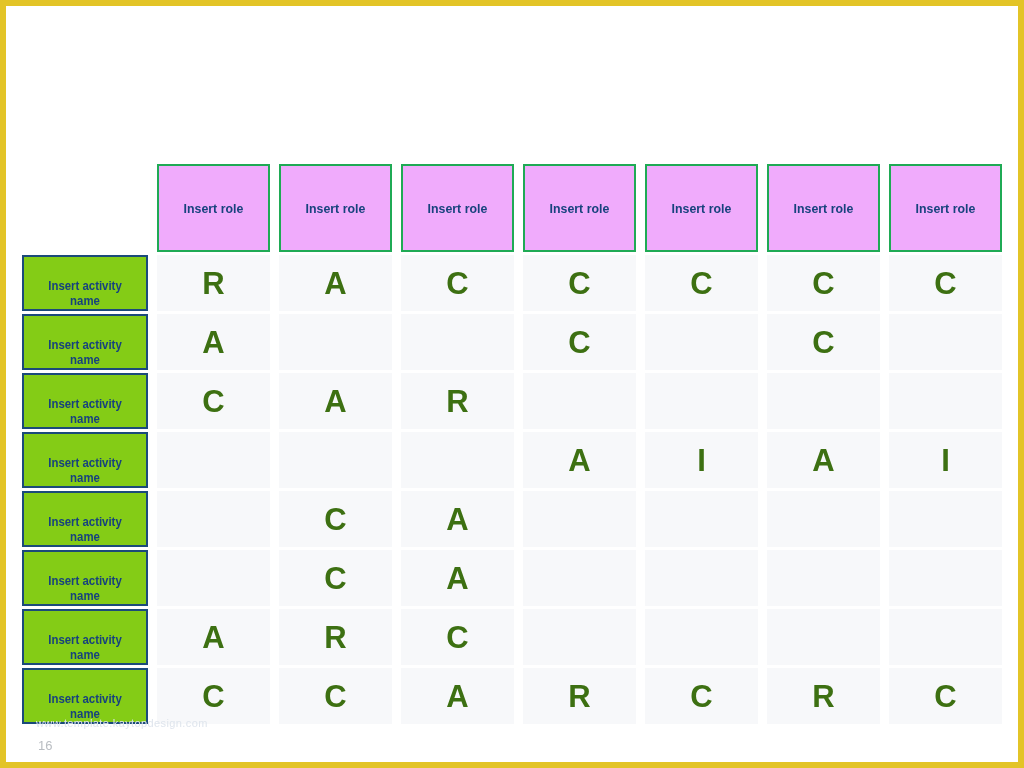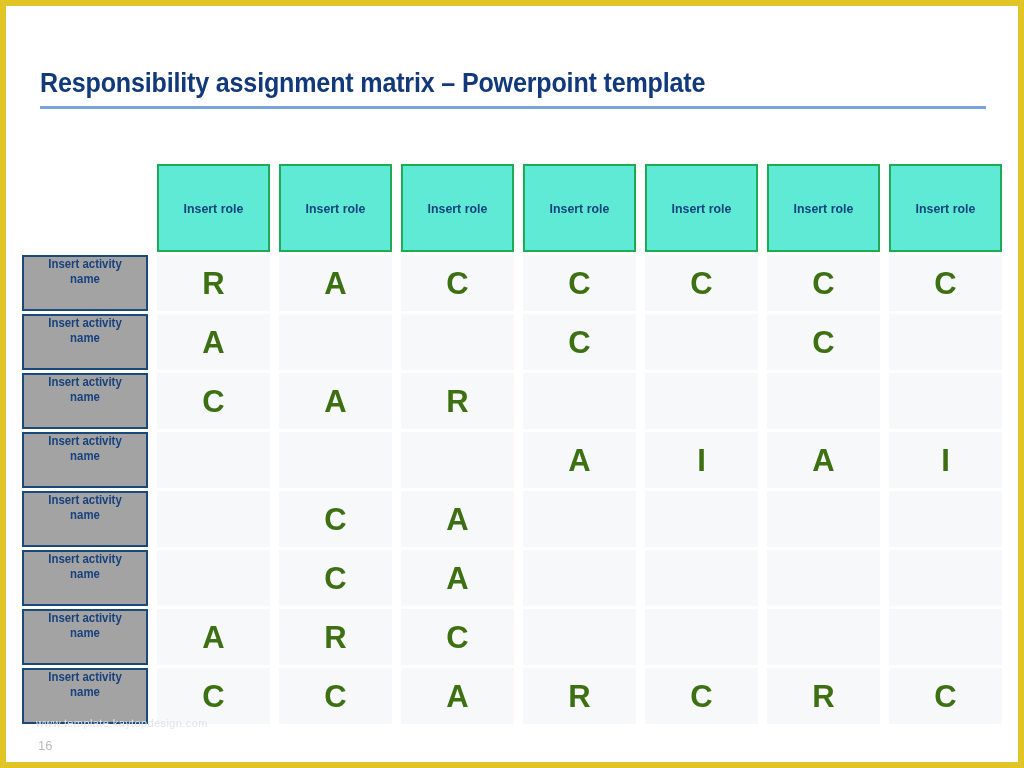--- a/index.html
+++ b/index.html
@@ -68,21 +68,21 @@
 
   
   #header-row {
     height: 88px;
     margin-bottom: 3px;
   }
   .role-header {
     flex: 1 1 0;
     margin-right: 9px;
     border: 2px solid #1faa55;
-    background: #5eead4;
+    background: #f0abfc;
     display: flex;
     align-items: center;
     justify-content: center;
     box-sizing: border-box;
     text-align: center;
   }
   .role-header:last-child { margin-right: 0; }
   .role-header-label {
     font-size: 13px;
     font-weight: bold;
@@ -93,23 +93,23 @@
   
   .body-row {
     height: 56px;
     margin-bottom: 3px;
   }
   .activity-cell {
     width: 126px;
     flex: 0 0 126px;
     margin-right: 9px;
     border: 2px solid #1b4a7a;
-    background: #a3a3a3;
+    background: #84cc16;
     display: flex;
-    align-items: flex-start;
+    align-items: flex-end;
     justify-content: center;
     text-align: center;
     box-sizing: border-box;
   }
   .activity-label {
     font-size: 12px;
     font-weight: bold;
     color: #17427d;
     line-height: 1.25;
     padding: 0 6px;
@@ -149,24 +149,20 @@
     top: 732px;
     font-size: 13px;
     color: #b9bdc2;
   }
 </style>
 </head>
 <body>
 
 <div id="slide">
 
-  <div id="title-block">
-    <div id="page-title">Responsibility assignment matrix – Powerpoint template</div>
-    <div id="title-underline"></div>
-  </div>
 
   <div id="matrix">
 
     <div class="matrix-row" id="header-row">
       <div class="corner-cell"></div>
       <div class="role-header">
         <span class="role-header-label">Insert role</span>
       </div>
       <div class="role-header">
         <span class="role-header-label">Insert role</span>

